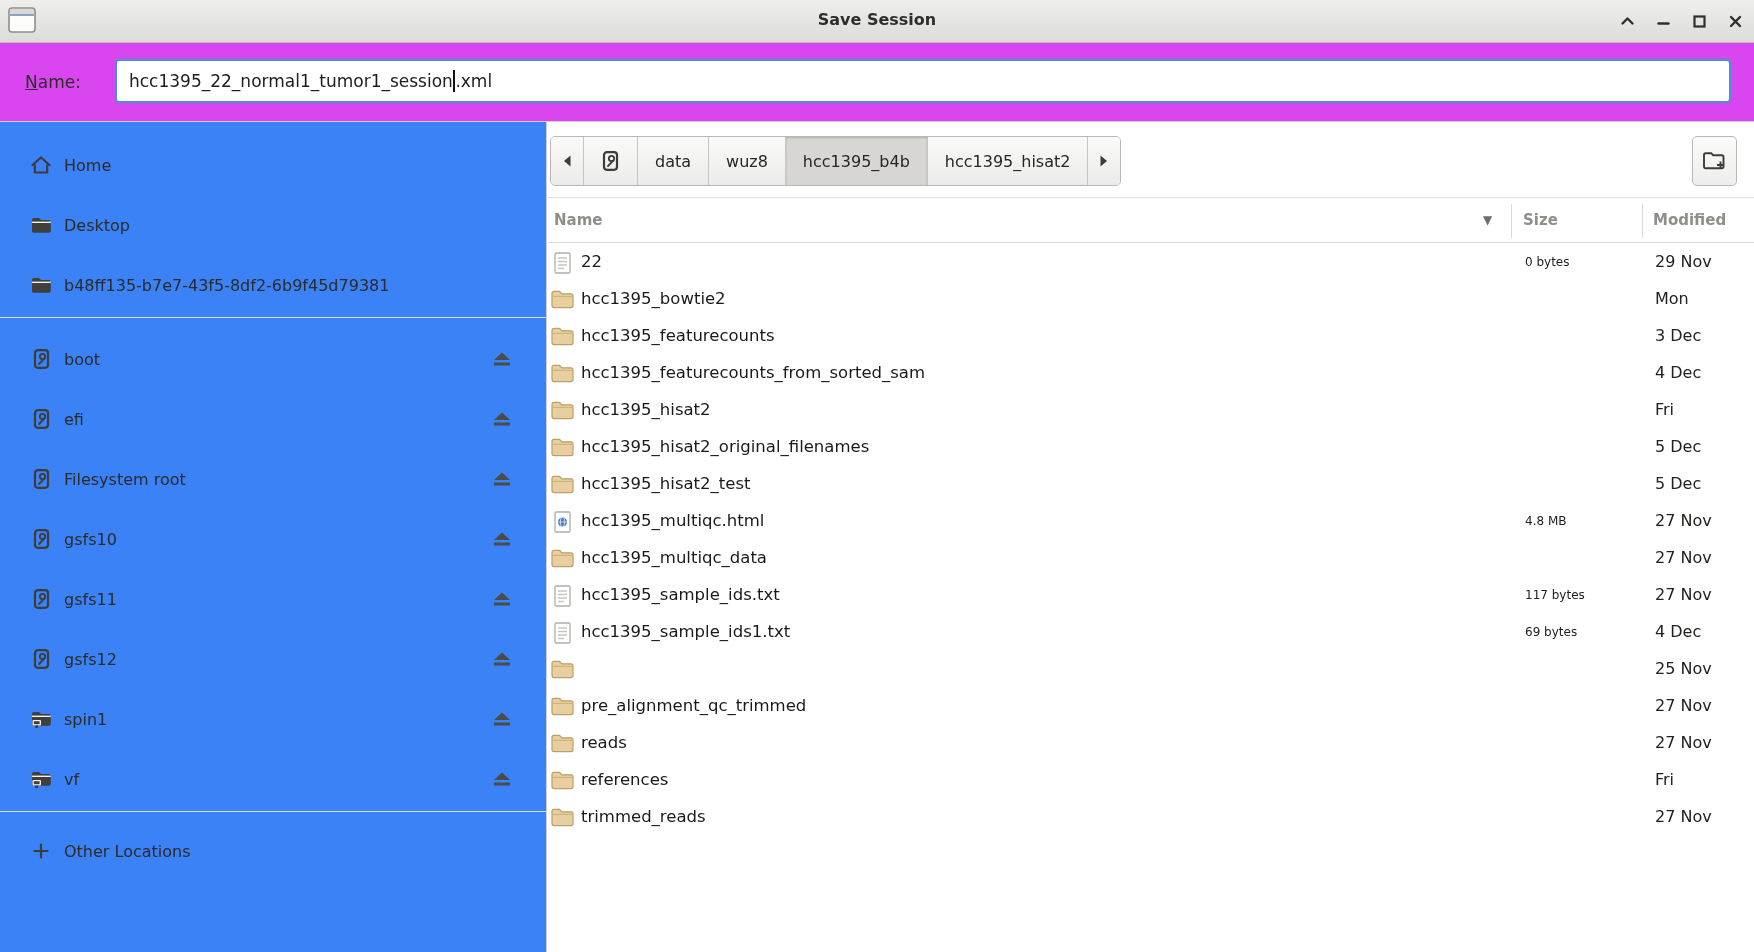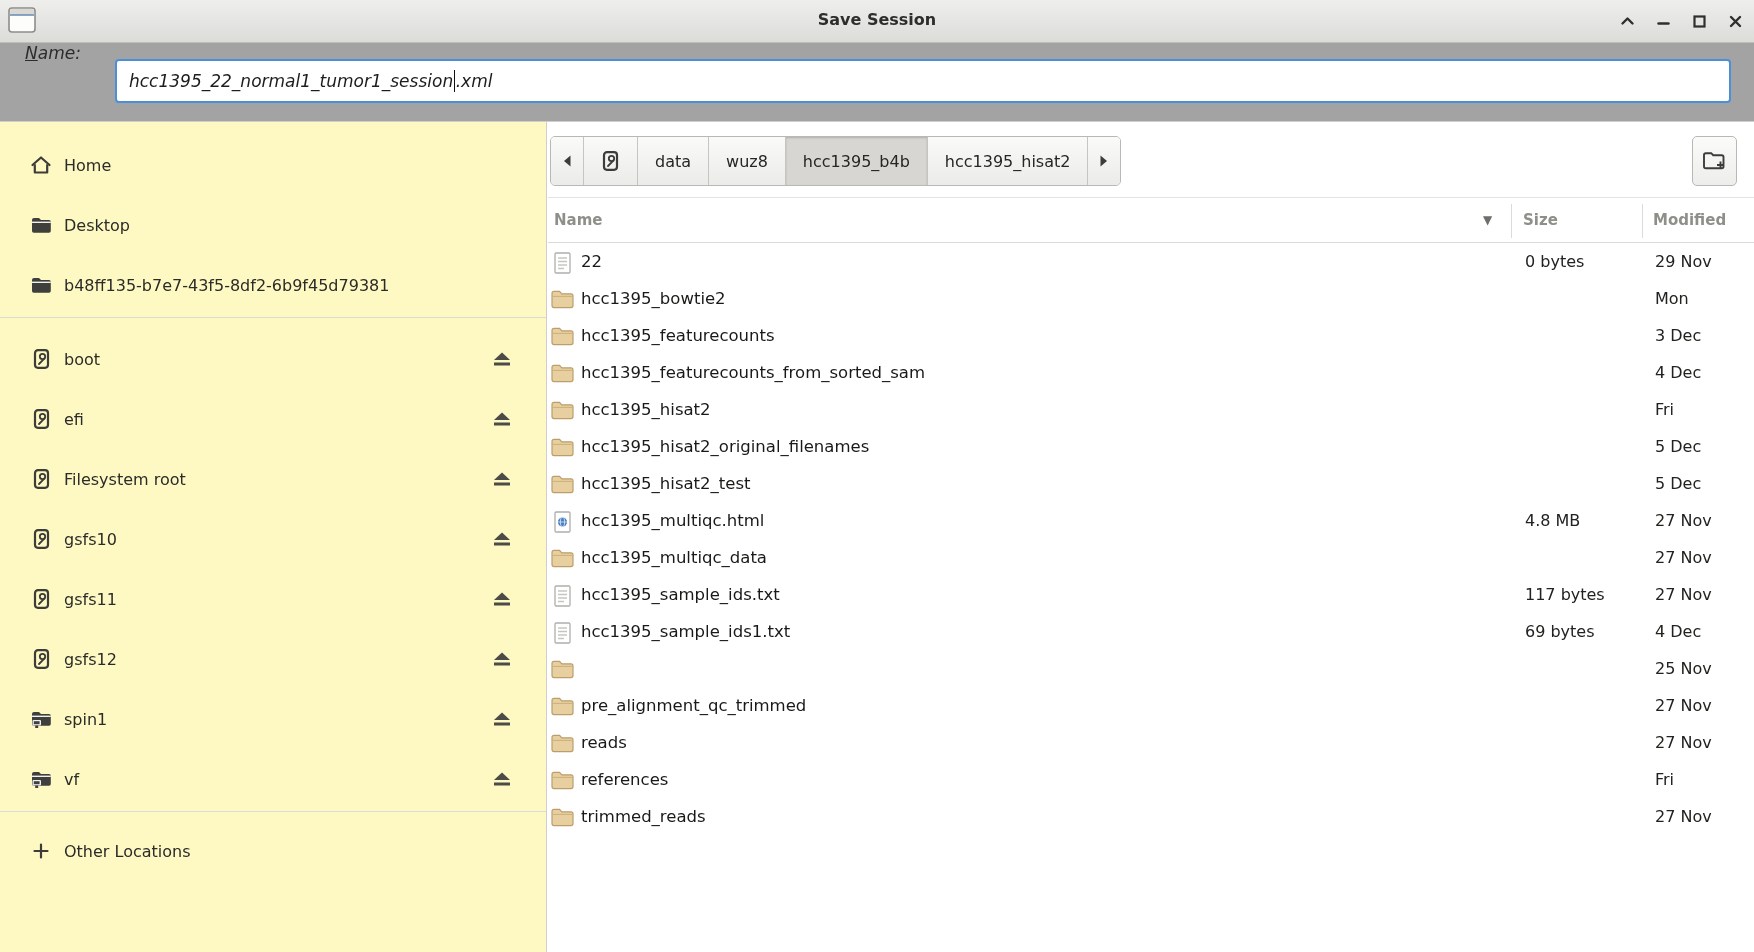--- a/index.html
+++ b/index.html
@@ -17,37 +17,37 @@
   .win-icon{position:absolute;left:8px;top:7px;width:28px;height:26px;}
   .title{
     position:absolute;left:0;right:0;top:0;height:42px;line-height:40px;
     text-align:center;font-weight:bold;font-size:16px;color:#2d2d2b;
   }
   .controls{position:absolute;right:8px;top:0;height:42px;display:flex;align-items:center;gap:14px;}
   .ctrl{width:22px;height:22px;display:flex;align-items:center;justify-content:center;cursor:default;}
   
   .name-row{
     position:absolute;left:0;top:43px;width:100%;height:78px;
-    background:#a3a3a3;border-bottom:1px solid #cfcecb;
-    display:flex;align-items:flex-start;font-style:italic;
+    background:#d946ef;border-bottom:1px solid #cfcecb;
+    display:flex;align-items:center;
   }
   .name-label{margin-left:25px;font-size:17px;color:#2c2c2a;white-space:nowrap;}
   .name-label .u{text-decoration:underline;}
   .entry{
     position:absolute;left:115px;top:16px;width:1600px;height:40px;
     background:#fff;border:2px solid #4a90d9;border-radius:4px;
     font-size:17px;display:flex;align-items:center;padding-left:12px;
   }
   .caret{display:inline-block;width:1.5px;height:22px;background:#111;margin:0 0.5px;vertical-align:-4px;}
   
   .content{position:absolute;left:0;top:122px;width:100%;height:830px;}
   
   .sidebar{
     position:absolute;left:0;top:0;width:547px;height:830px;
-    background:#fef9c3;border-right:1px solid #d0cfcd;box-sizing:border-box;
+    background:#3b82f6;border-right:1px solid #d0cfcd;box-sizing:border-box;
   }
   .sb-spacer{height:13px;}
   .sb-item{position:relative;height:60px;display:flex;align-items:center;cursor:default;}
   .sb-item .sb-ico{position:absolute;left:30px;width:22px;height:22px;display:flex;align-items:center;justify-content:center;}
   .sb-item .sb-label{position:absolute;left:64px;font-size:16px;color:#2b2b29;white-space:nowrap;}
   .sb-item .eject{position:absolute;left:490px;width:24px;height:22px;display:flex;align-items:center;justify-content:center;}
   .sb-sep{height:1px;background:#dcdbd8;margin:2px 0;}
   
   .main{position:absolute;left:548px;top:0;width:1206px;height:830px;background:#fff;}
   .toolbar{position:absolute;left:0;top:0;width:100%;height:75px;background:#fff;}
@@ -78,21 +78,21 @@
   .sort-ind{position:absolute;left:935px;top:0;height:46px;line-height:44px;font-size:12px;color:#6f6f6a;}
   .col-size{position:absolute;left:975px;top:0;height:46px;line-height:44px;font-size:15px;font-weight:bold;color:#8f8f8a;}
   .col-mod{position:absolute;left:1105px;top:0;height:46px;line-height:44px;font-size:15px;font-weight:bold;color:#8f8f8a;}
   .hsep1{position:absolute;left:963px;top:6px;width:1px;height:34px;background:#dcdbd8;}
   .hsep2{position:absolute;left:1094px;top:6px;width:1px;height:34px;background:#dcdbd8;}
   
   .rows{position:absolute;left:0;top:122px;width:100%;}
   .frow{position:relative;height:37px;cursor:default;}
   .frow .fico{position:absolute;left:3px;top:7px;width:23px;height:23px;display:flex;align-items:center;justify-content:center;}
   .frow .fname{position:absolute;left:33px;top:0;height:37px;line-height:36px;font-size:16.5px;color:#191917;white-space:nowrap;}
-  .frow .fsize{position:absolute;left:977px;top:0;height:37px;line-height:36px;font-size:16px;color:#22221f;white-space:nowrap;}
+  .frow .fsize{position:absolute;left:977px;top:0;height:37px;line-height:36px;font-size:12px;color:#22221f;white-space:nowrap;}
   .frow .fmod{position:absolute;left:1107px;top:0;height:37px;line-height:36px;font-size:16px;color:#22221f;white-space:nowrap;}
 </style>
 </head>
 <body>
 
 <div class="window">
 
   <div class="titlebar">
     <div class="win-icon">
       <svg width="28" height="26" viewBox="0 0 28 26">

